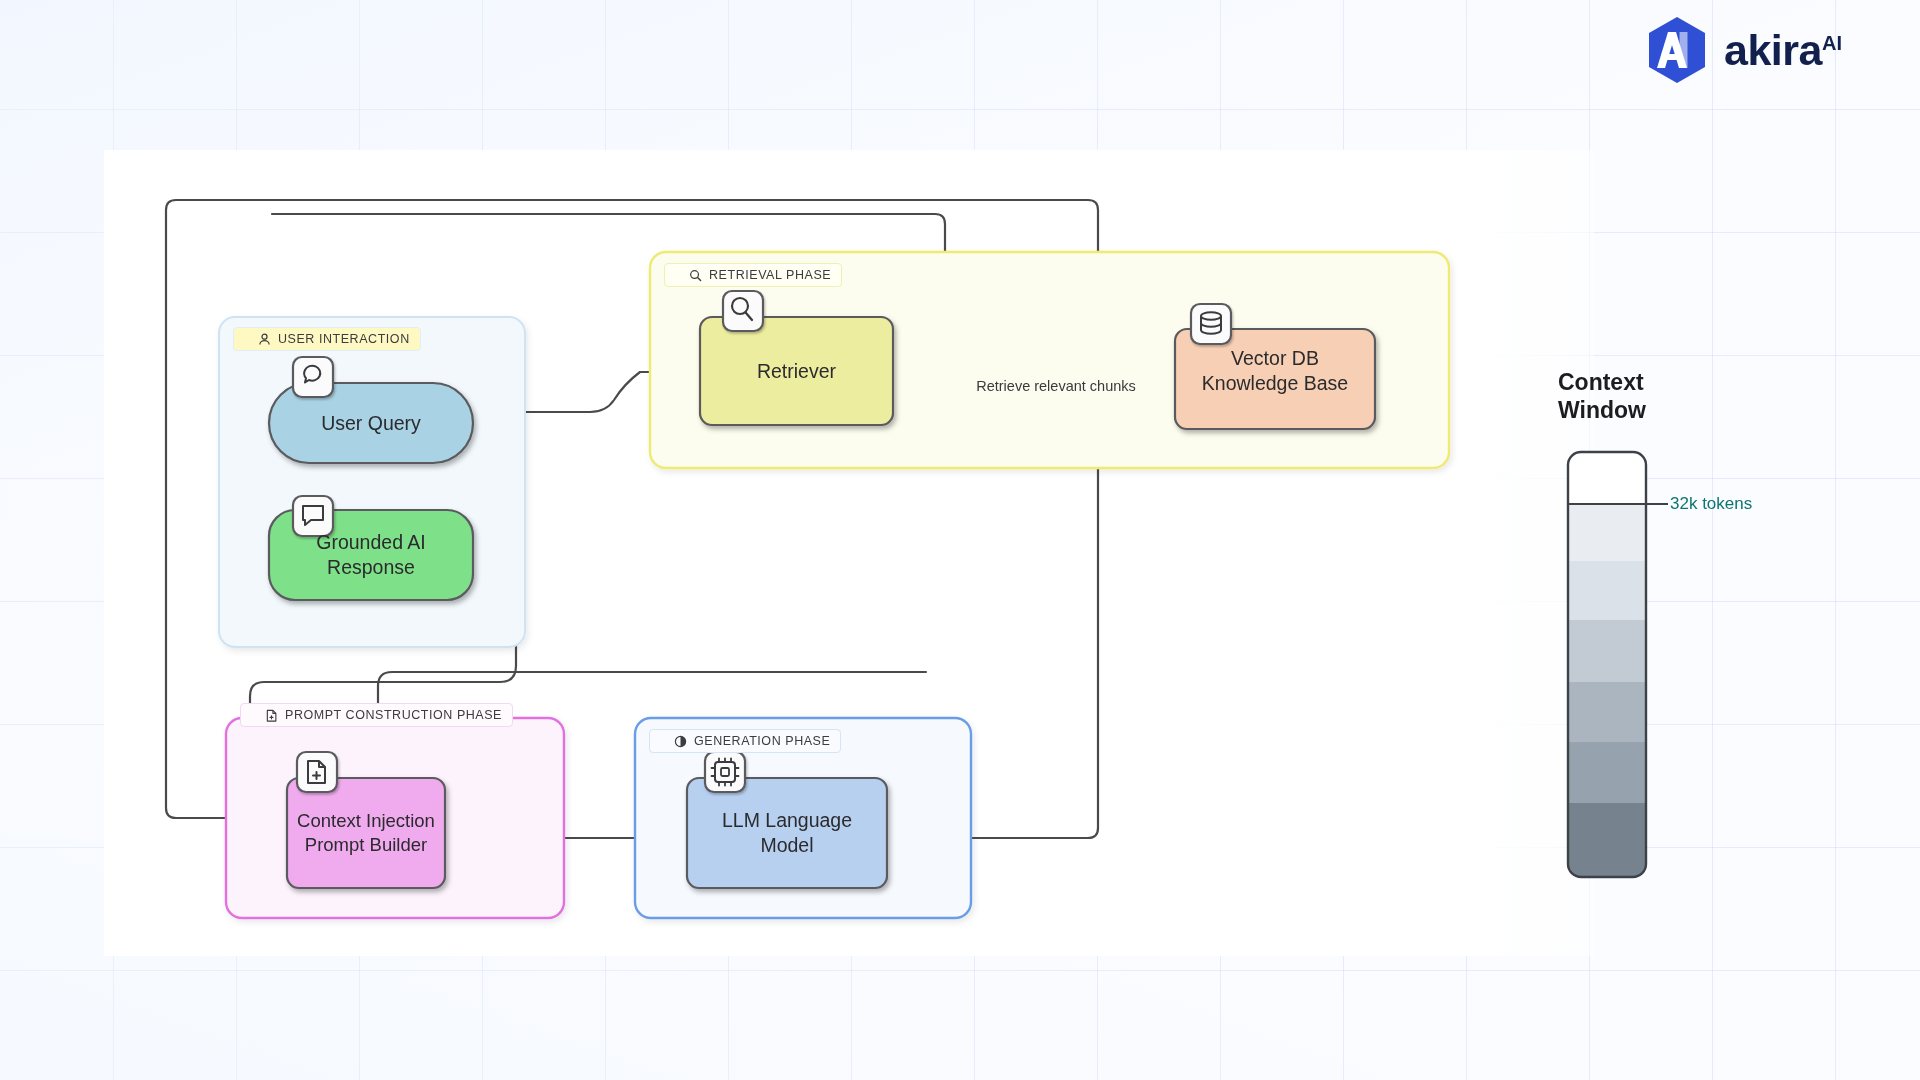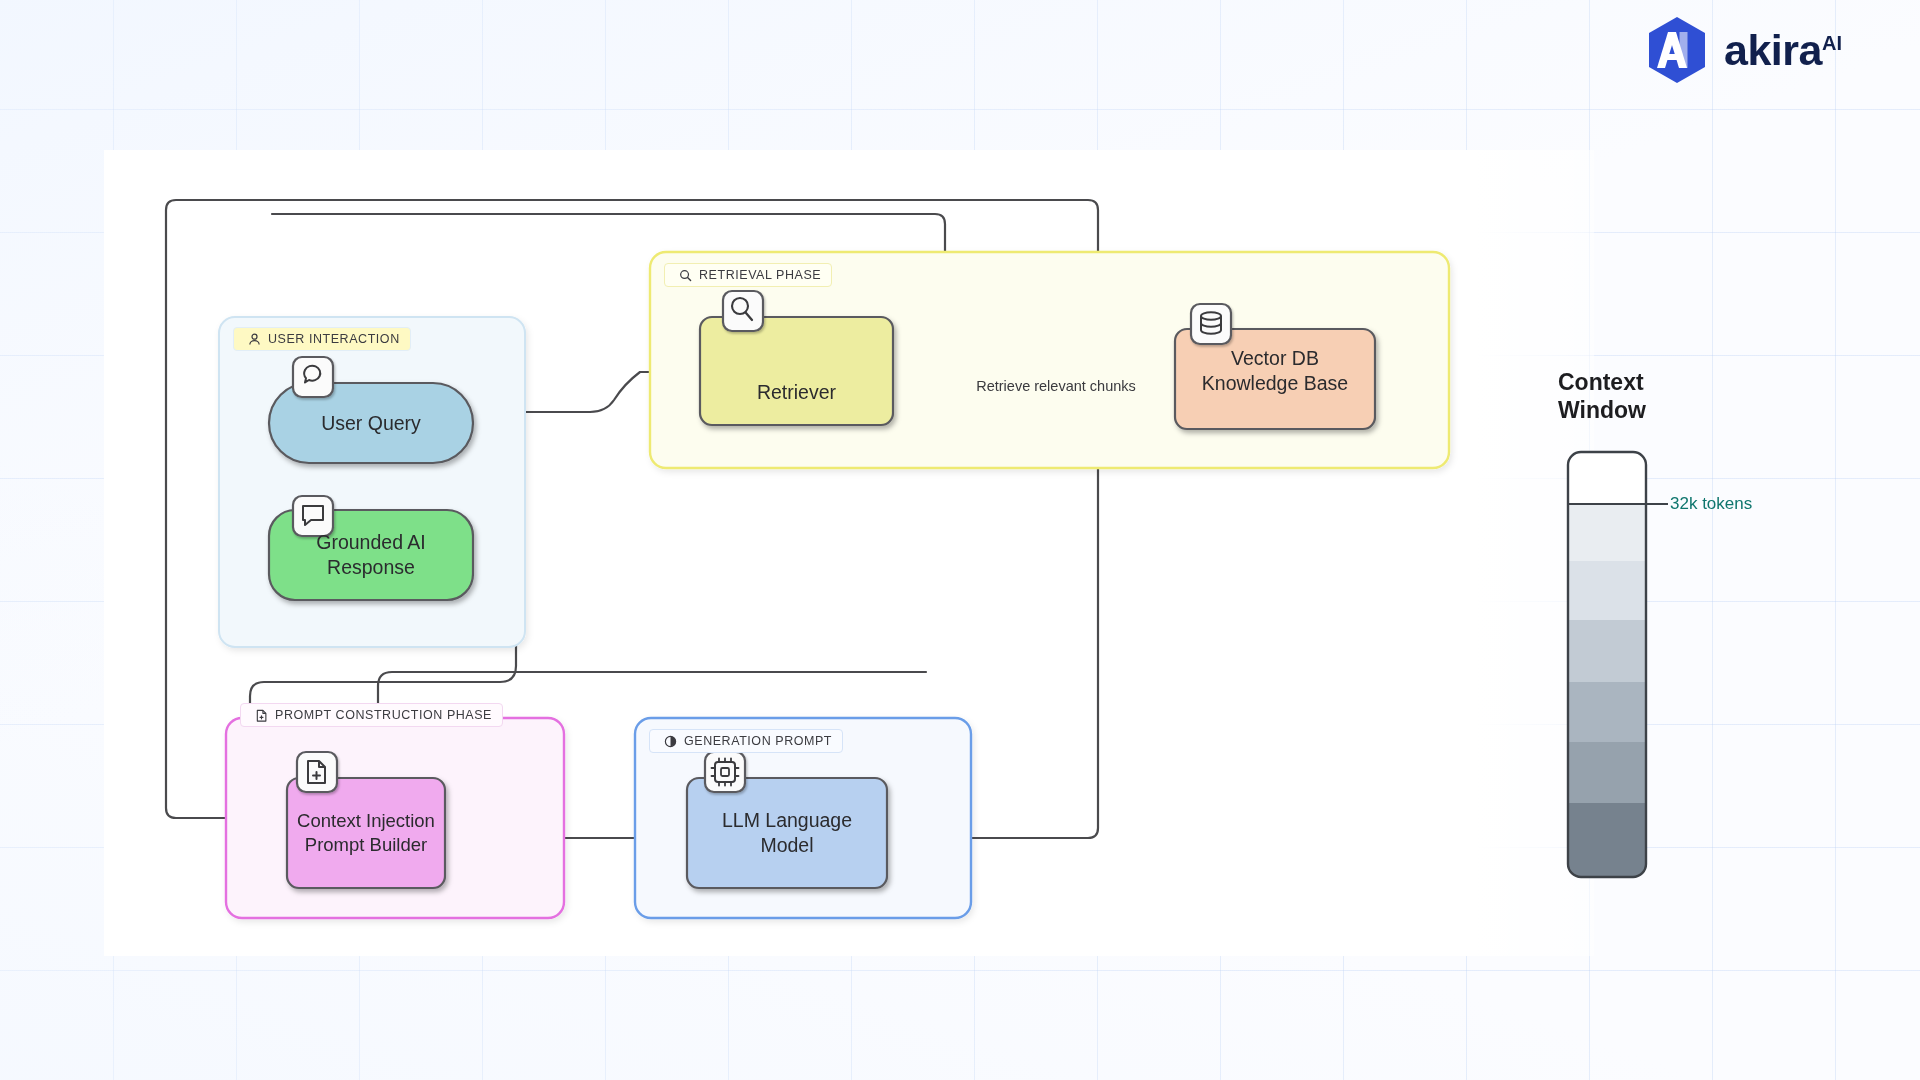--- a/index.html
+++ b/index.html
@@ -88,21 +88,21 @@
     font-family: "Liberation Sans", sans-serif;
   }
   .group-label {
     position: absolute;
     display: flex;
     align-items: center;
     gap: 7px;
     font-size: 12.5px;
     letter-spacing: 0.55px;
     color: #3b3b40;
-    padding: 4px 10px 4px 14px;
+    padding: 4px 10px 4px 24px;
     border-radius: 4px;
     font-family: "Liberation Sans", sans-serif;
     white-space: nowrap;
   }
   .group-label svg { flex: none; display: block; }
 
   .edge-label {
     position: absolute;
     font-size: 14.5px;
     line-height: 1.3;
@@ -333,28 +333,28 @@
       <line x1="5.4" y1="9" x2="8.6" y2="9" stroke="#3b3b40" stroke-width="1.2" stroke-linecap="round"></line>
     </svg>
     <span>PROMPT CONSTRUCTION PHASE</span>
   </div>
 
   <div class="group-label" style="left:649px; top:729px; background:#f9fbff; border:1px solid #d6e4f8;">
     <svg width="13" height="13" viewBox="0 0 14 14">
       <circle cx="7" cy="7" r="5.5" fill="none" stroke="#3b3b40" stroke-width="1.3"></circle>
       <path d="M7 1.5 A5.5 5.5 0 0 1 7 12.5 Z" fill="#3b3b40"></path>
     </svg>
-    <span>GENERATION PROMPT</span>
+    <span>GENERATION PHASE</span>
   </div>
 
   <div class="node-label" style="left:269px; top:383px; width:204px; height:80px;">User Query</div>
 
   <div class="node-label" style="left:277px; top:510px; width:188px; height:90px;">Grounded AI Response</div>
 
-  <div class="node-label" style="left:700px; top:317px; width:193px; height:108px;margin-top:21px;">Retriever</div>
+  <div class="node-label" style="left:700px; top:317px; width:193px; height:108px;">Retriever</div>
 
   <div class="node-label" style="left:1181px; top:329px; width:188px; height:84px;">Vector DB Knowledge Base</div>
 
   <div class="node-label" style="left:281px; top:778px; width:170px; height:110px; font-size:18.5px;">Context Injection Prompt Builder</div>
 
   <div class="node-label" style="left:693px; top:778px; width:188px; height:110px;">LLM Language Model</div>
 
   <div class="edge-label" style="left:976px; top:377px; width:160px;">Retrieve relevant chunks</div>
 
   <div class="ctx-wrap">

